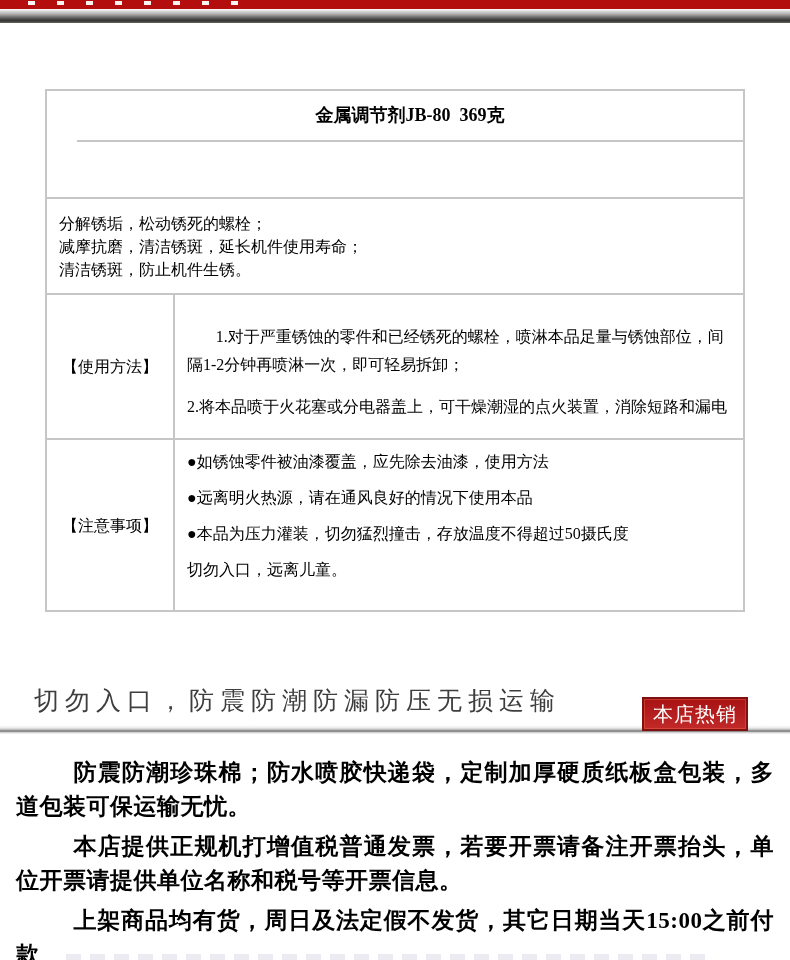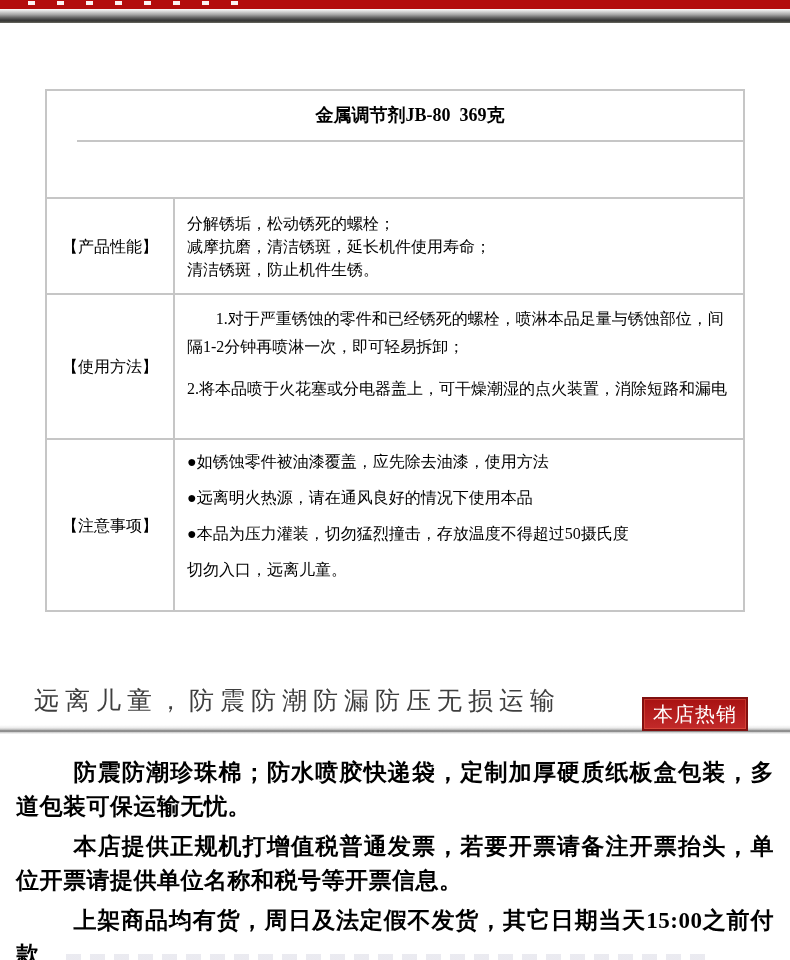--- a/index.html
+++ b/index.html
@@ -36,21 +36,21 @@
   .t-row { display:flex; border-bottom:2px solid #c6c6c6; }
   .t-row:last-child { border-bottom:none; }
   .t-label {
     width:128px; flex:0 0 128px; border-right:2px solid #c6c6c6;
     display:flex; align-items:center; justify-content:center; text-align:center;
   }
   .t-value { flex:1; padding:10px 12px 10px 12px;font-family:Liberation Serif, serif; }
   .row-perf { height:96px; }
   .row-perf .t-value { display:flex; flex-direction:column; justify-content:center; }
   .row-usage { height:145px; }
-  .row-usage .t-value { padding-top:10px; line-height:28px; }
+  .row-usage .t-value { padding-top:28px; line-height:28px; }
   .row-usage .p1 { text-indent:1.8em; margin-bottom:14px; }
   .row-notice { height:170px; }
   .row-notice .t-value { padding-top:10px; }
   .row-notice .b { margin-bottom:13px; }
   .row-notice .b3 { margin-top:8px; }
   .row-notice .b4 { margin-top:5px; }
 
   
   .pack-section { margin-top:66px; position:relative; }
   .pack-head {
@@ -90,21 +90,20 @@
     <div class="frag"></div>
   </div>
   <div class="metal-bar"></div>
 </div>
 
 <div class="spec-table">
   <div class="t-title">金属调节剂JB-80  369克</div>
   <div class="t-empty"></div>
 
   <div class="t-row row-perf">
-    <div class="t-label">【产品性能】</div>
     <div class="t-value">
       <div>分解锈垢，松动锈死的螺栓；</div>
       <div>减摩抗磨，清洁锈斑，延长机件使用寿命；</div>
       <div>清洁锈斑，防止机件生锈。</div>
     </div>
   </div>
 
   <div class="t-row row-usage">
     <div class="t-label">【使用方法】</div>
     <div class="t-value">
@@ -118,21 +117,21 @@
     <div class="t-value">
       <div class="b b1">●如锈蚀零件被油漆覆盖，应先除去油漆，使用方法</div>
       <div class="b b2">●远离明火热源，请在通风良好的情况下使用本品</div>
       <div class="b b3">●本品为压力灌装，切勿猛烈撞击，存放温度不得超过50摄氏度</div>
       <div class="b b4">切勿入口，远离儿童。</div>
     </div>
   </div>
 </div>
 
 <div class="pack-section">
-  <div class="pack-head">远离儿童，防震防潮防漏防压无损运输</div>
+  <div class="pack-head">切勿入口，防震防潮防漏防压无损运输</div>
   <div class="hot-badge">本店热销</div>
   <div class="pack-divider"></div>
 </div>
 
 <div class="bottom-text">
   <p>防震防潮珍珠棉；防水喷胶快递袋，定制加厚硬质纸板盒包装，多道包装可保运输无忧。</p>
   <p>本店提供正规机打增值税普通发票，若要开票请备注开票抬头，单位开票请提供单位名称和税号等开票信息。</p>
   <p>上架商品均有货，周日及法定假不发货，其它日期当天15:00之前付款</p>
 </div>
 

